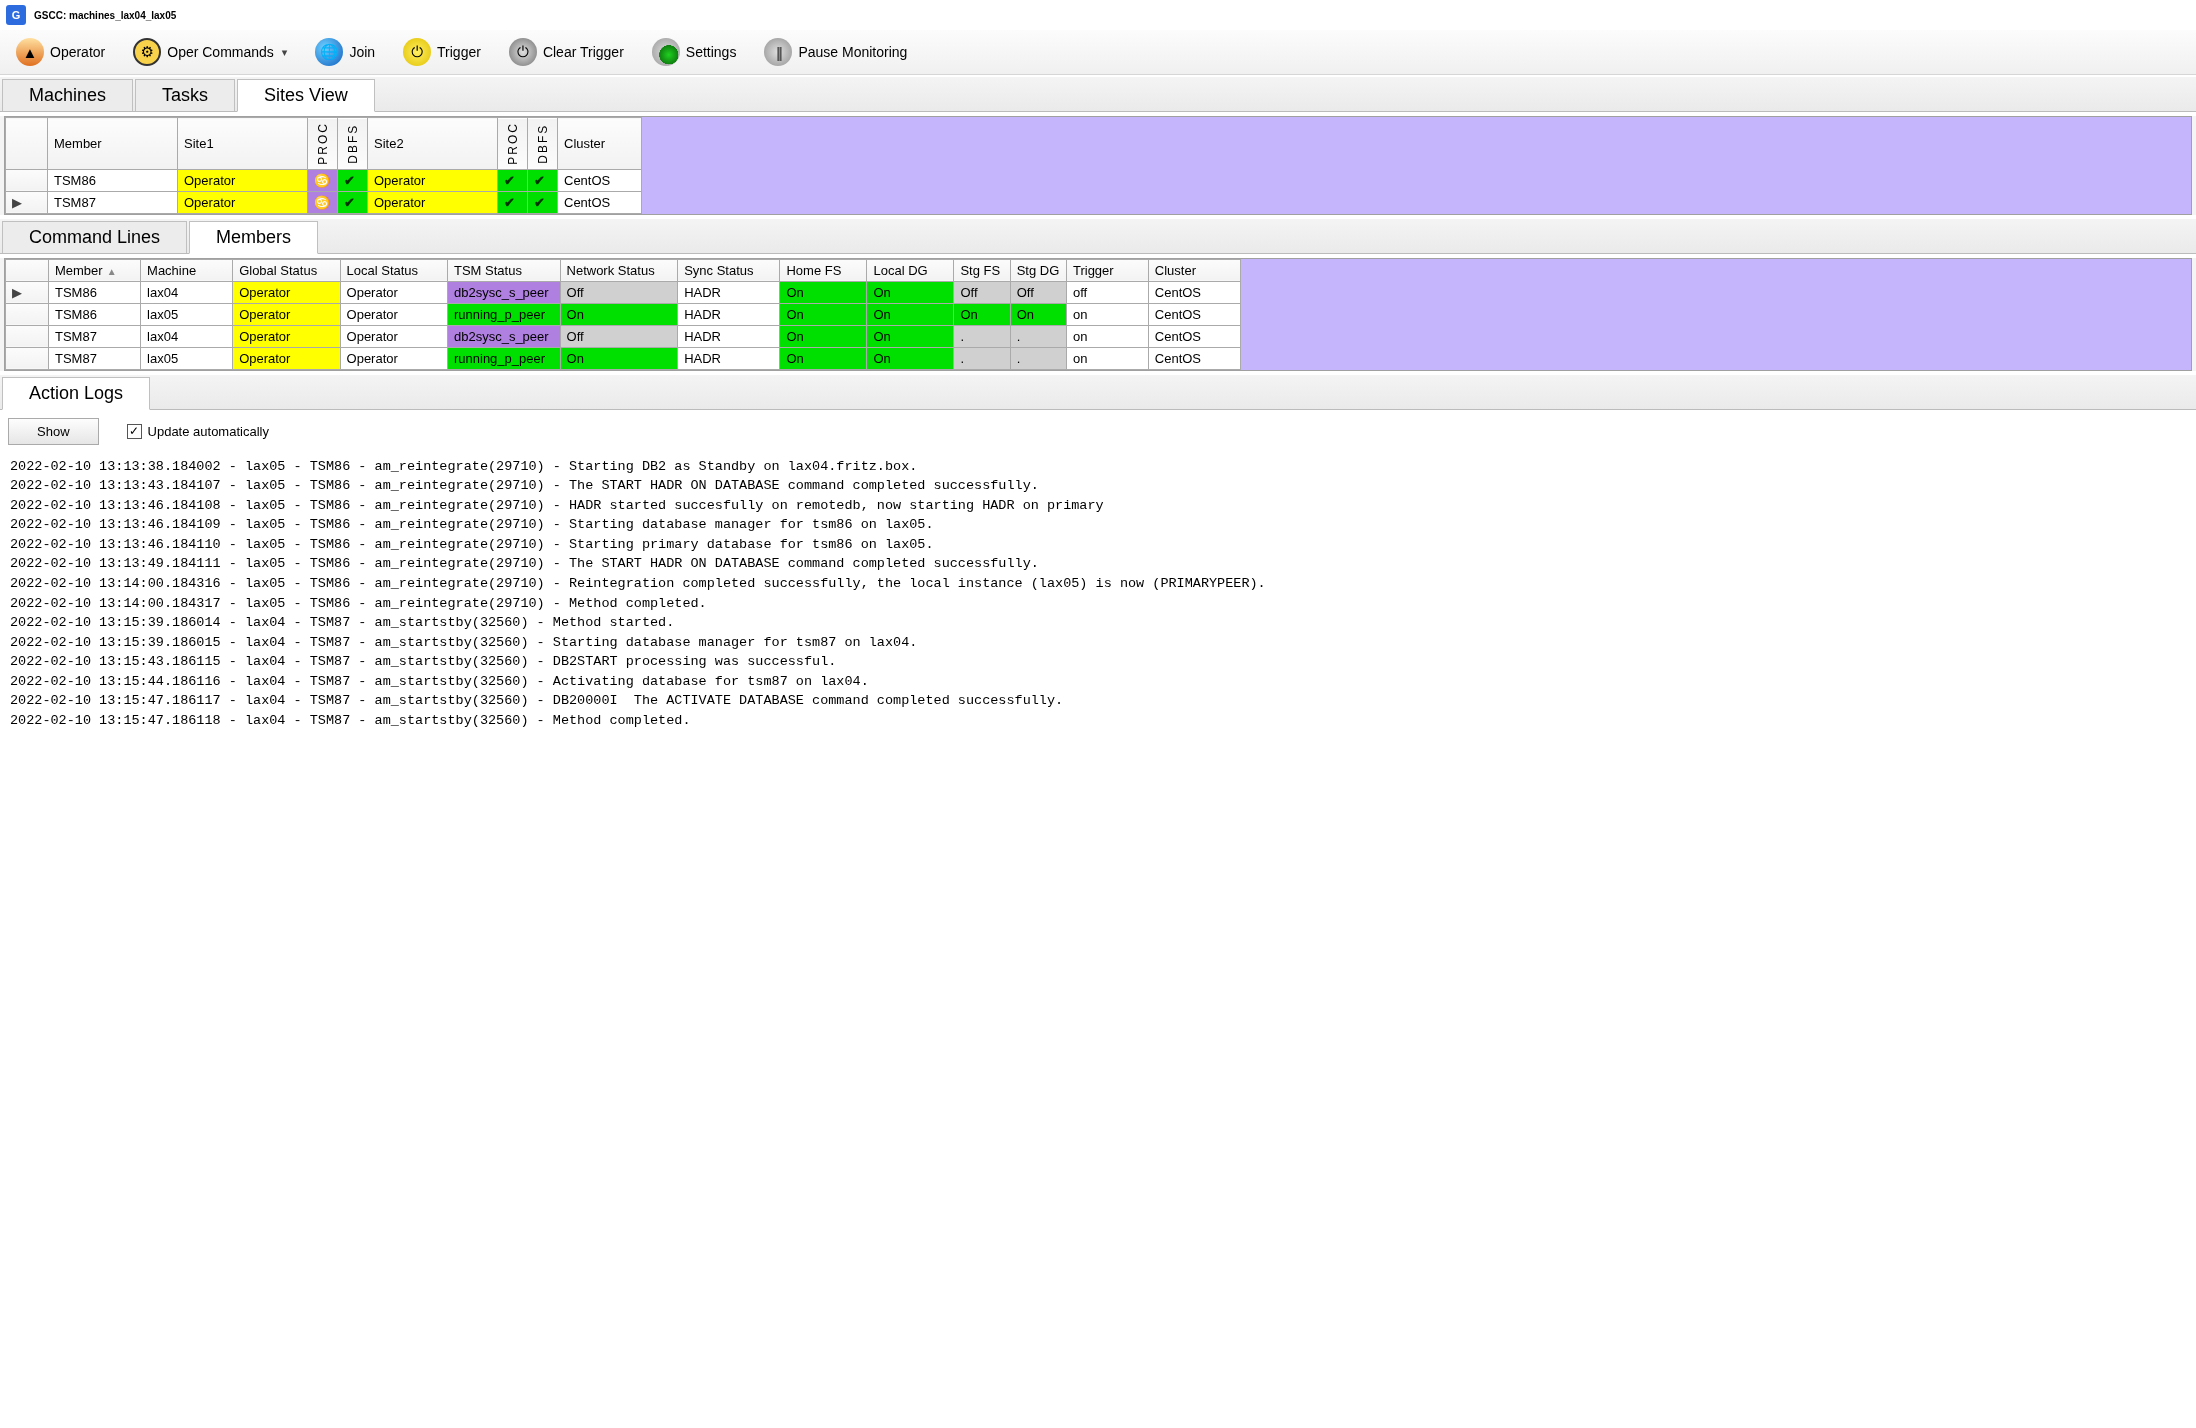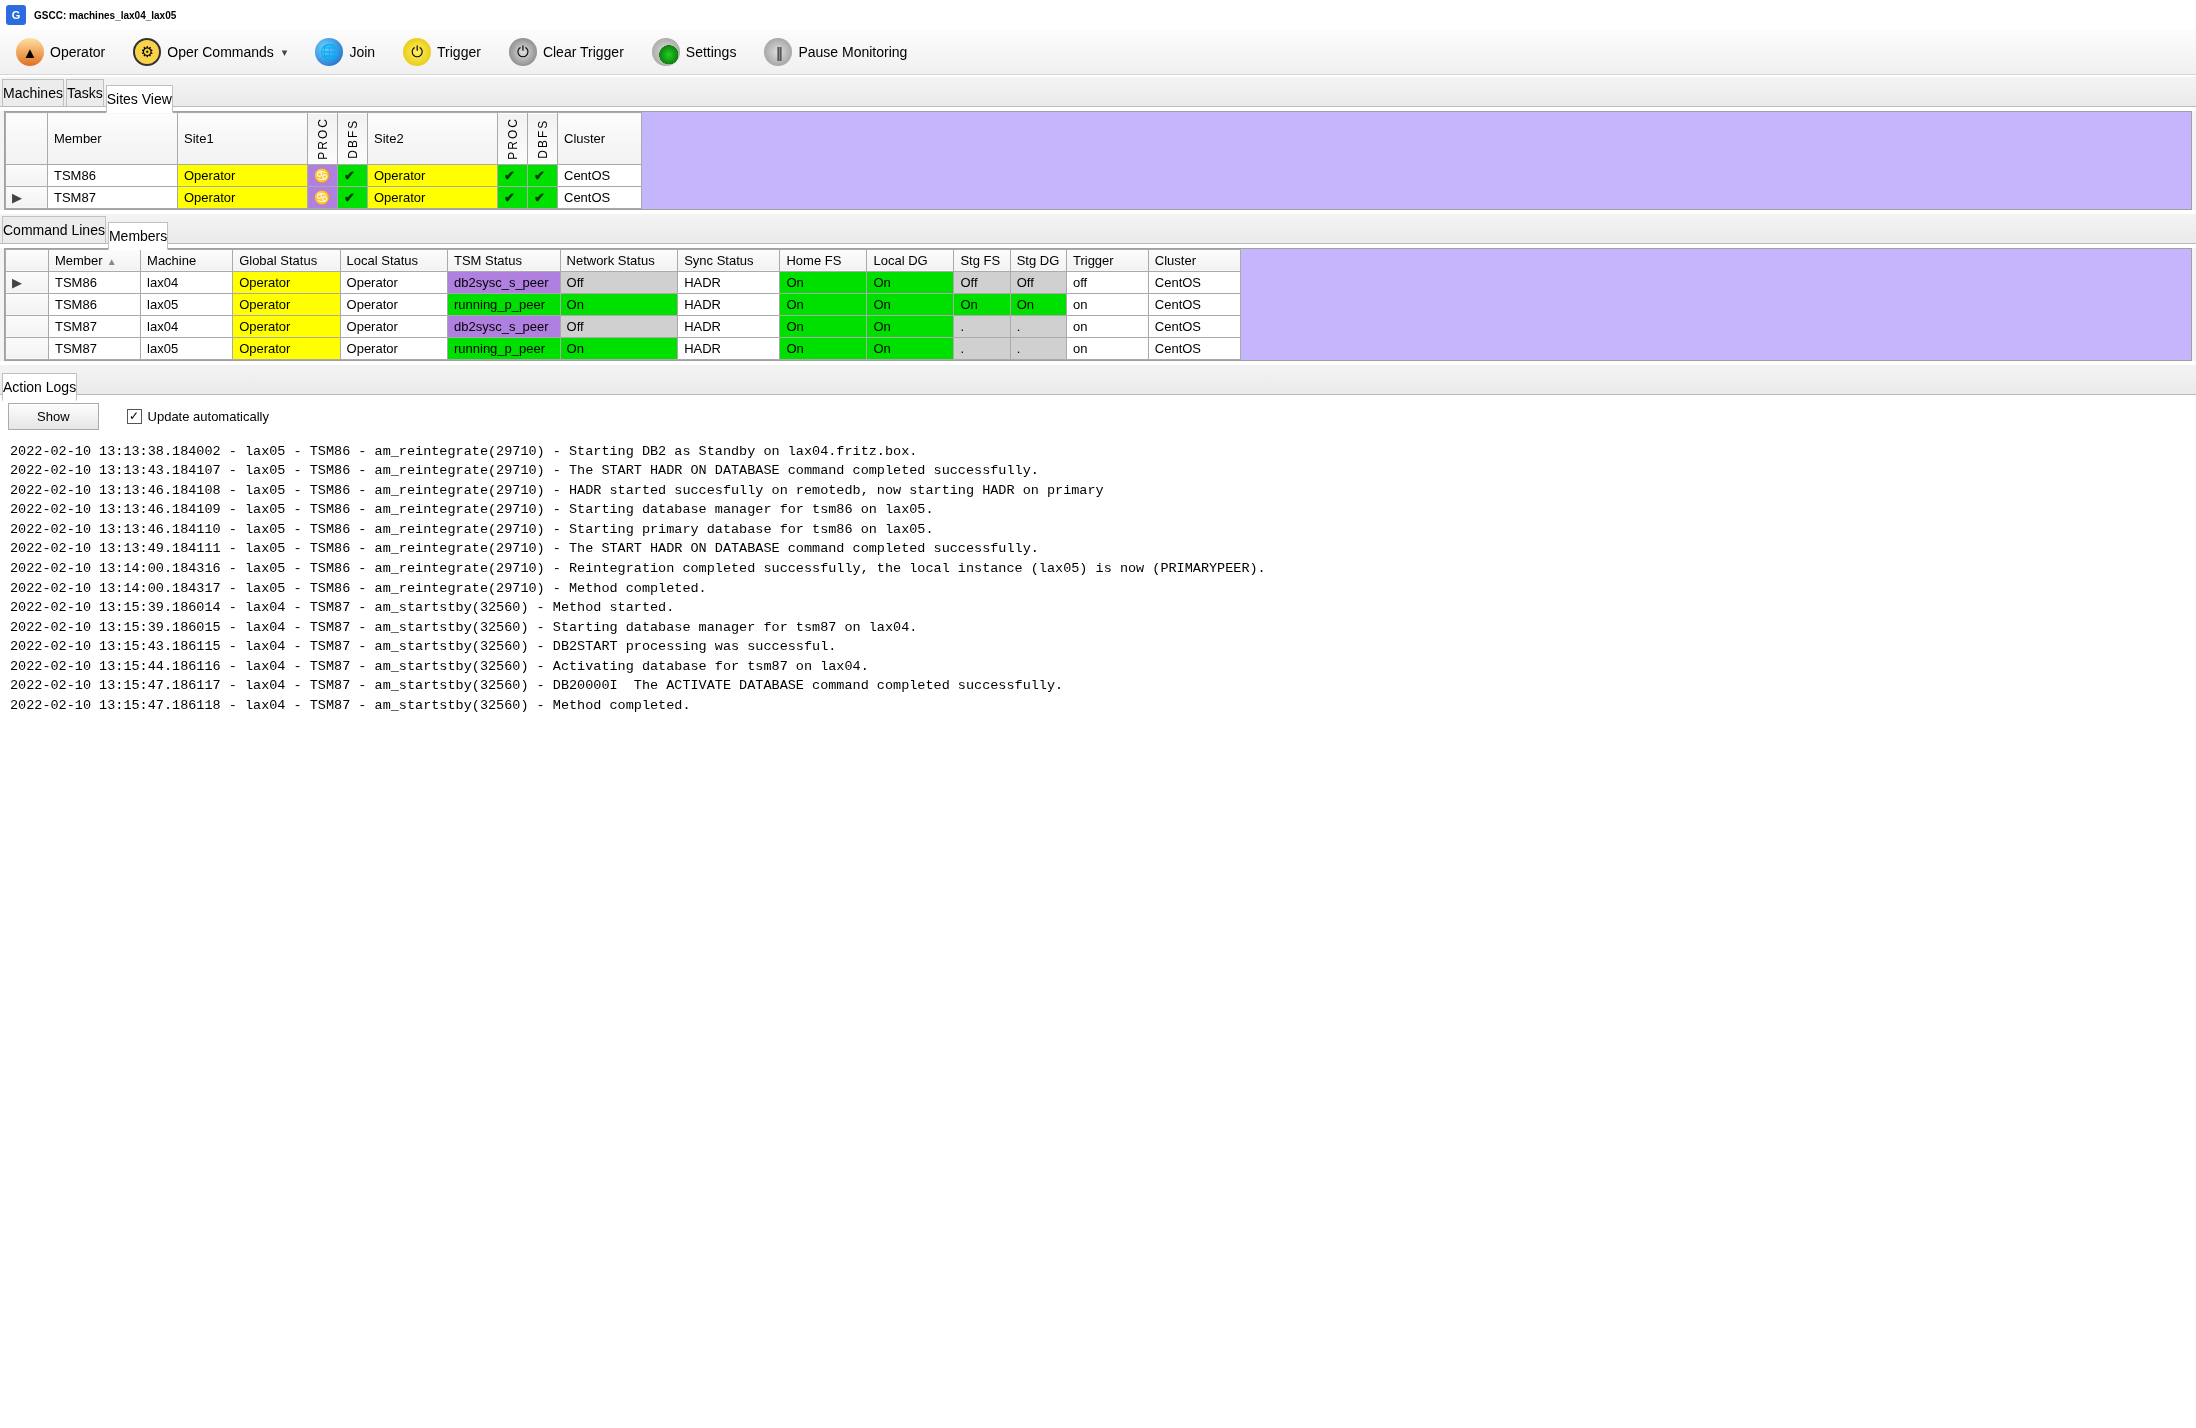--- a/index.html
+++ b/index.html
@@ -55,33 +55,33 @@
 
   
   .tabstrip {
     display:flex; align-items:flex-end;
     background:linear-gradient(#f4f4f4,#eaeaea);
     border-bottom:1px solid #bbb;
     padding: 1px 2px 0 2px;
     margin-top:2px;
   }
   .tab {
-    padding: 5px 0;
-    font-size: 14px;
+    padding: 5px 26px;
+    font-size: 18px;
     background:#ececec;
     border:1px solid #c0c0c0;
     border-bottom:none;
     margin-right:2px;
     cursor:pointer;
     text-align:right;
   }
   .tab.active {
     background:#fff;
     border-bottom:1px solid #fff;
-    position:relative; top:7px;
+    position:relative; top:1px;
   }
 
   
   .panel { padding:0; border:1px solid #a0a0a0; margin:4px; background:#c4b5fd; }
   .panel-wrap { background:#f4f4f4; padding-bottom:0; }
 
   
   .grid { border:1px solid #888; border-collapse:collapse; background:#fff; table-layout: fixed; }
   .grid th, .grid td {
     border:1px solid #aaa;

